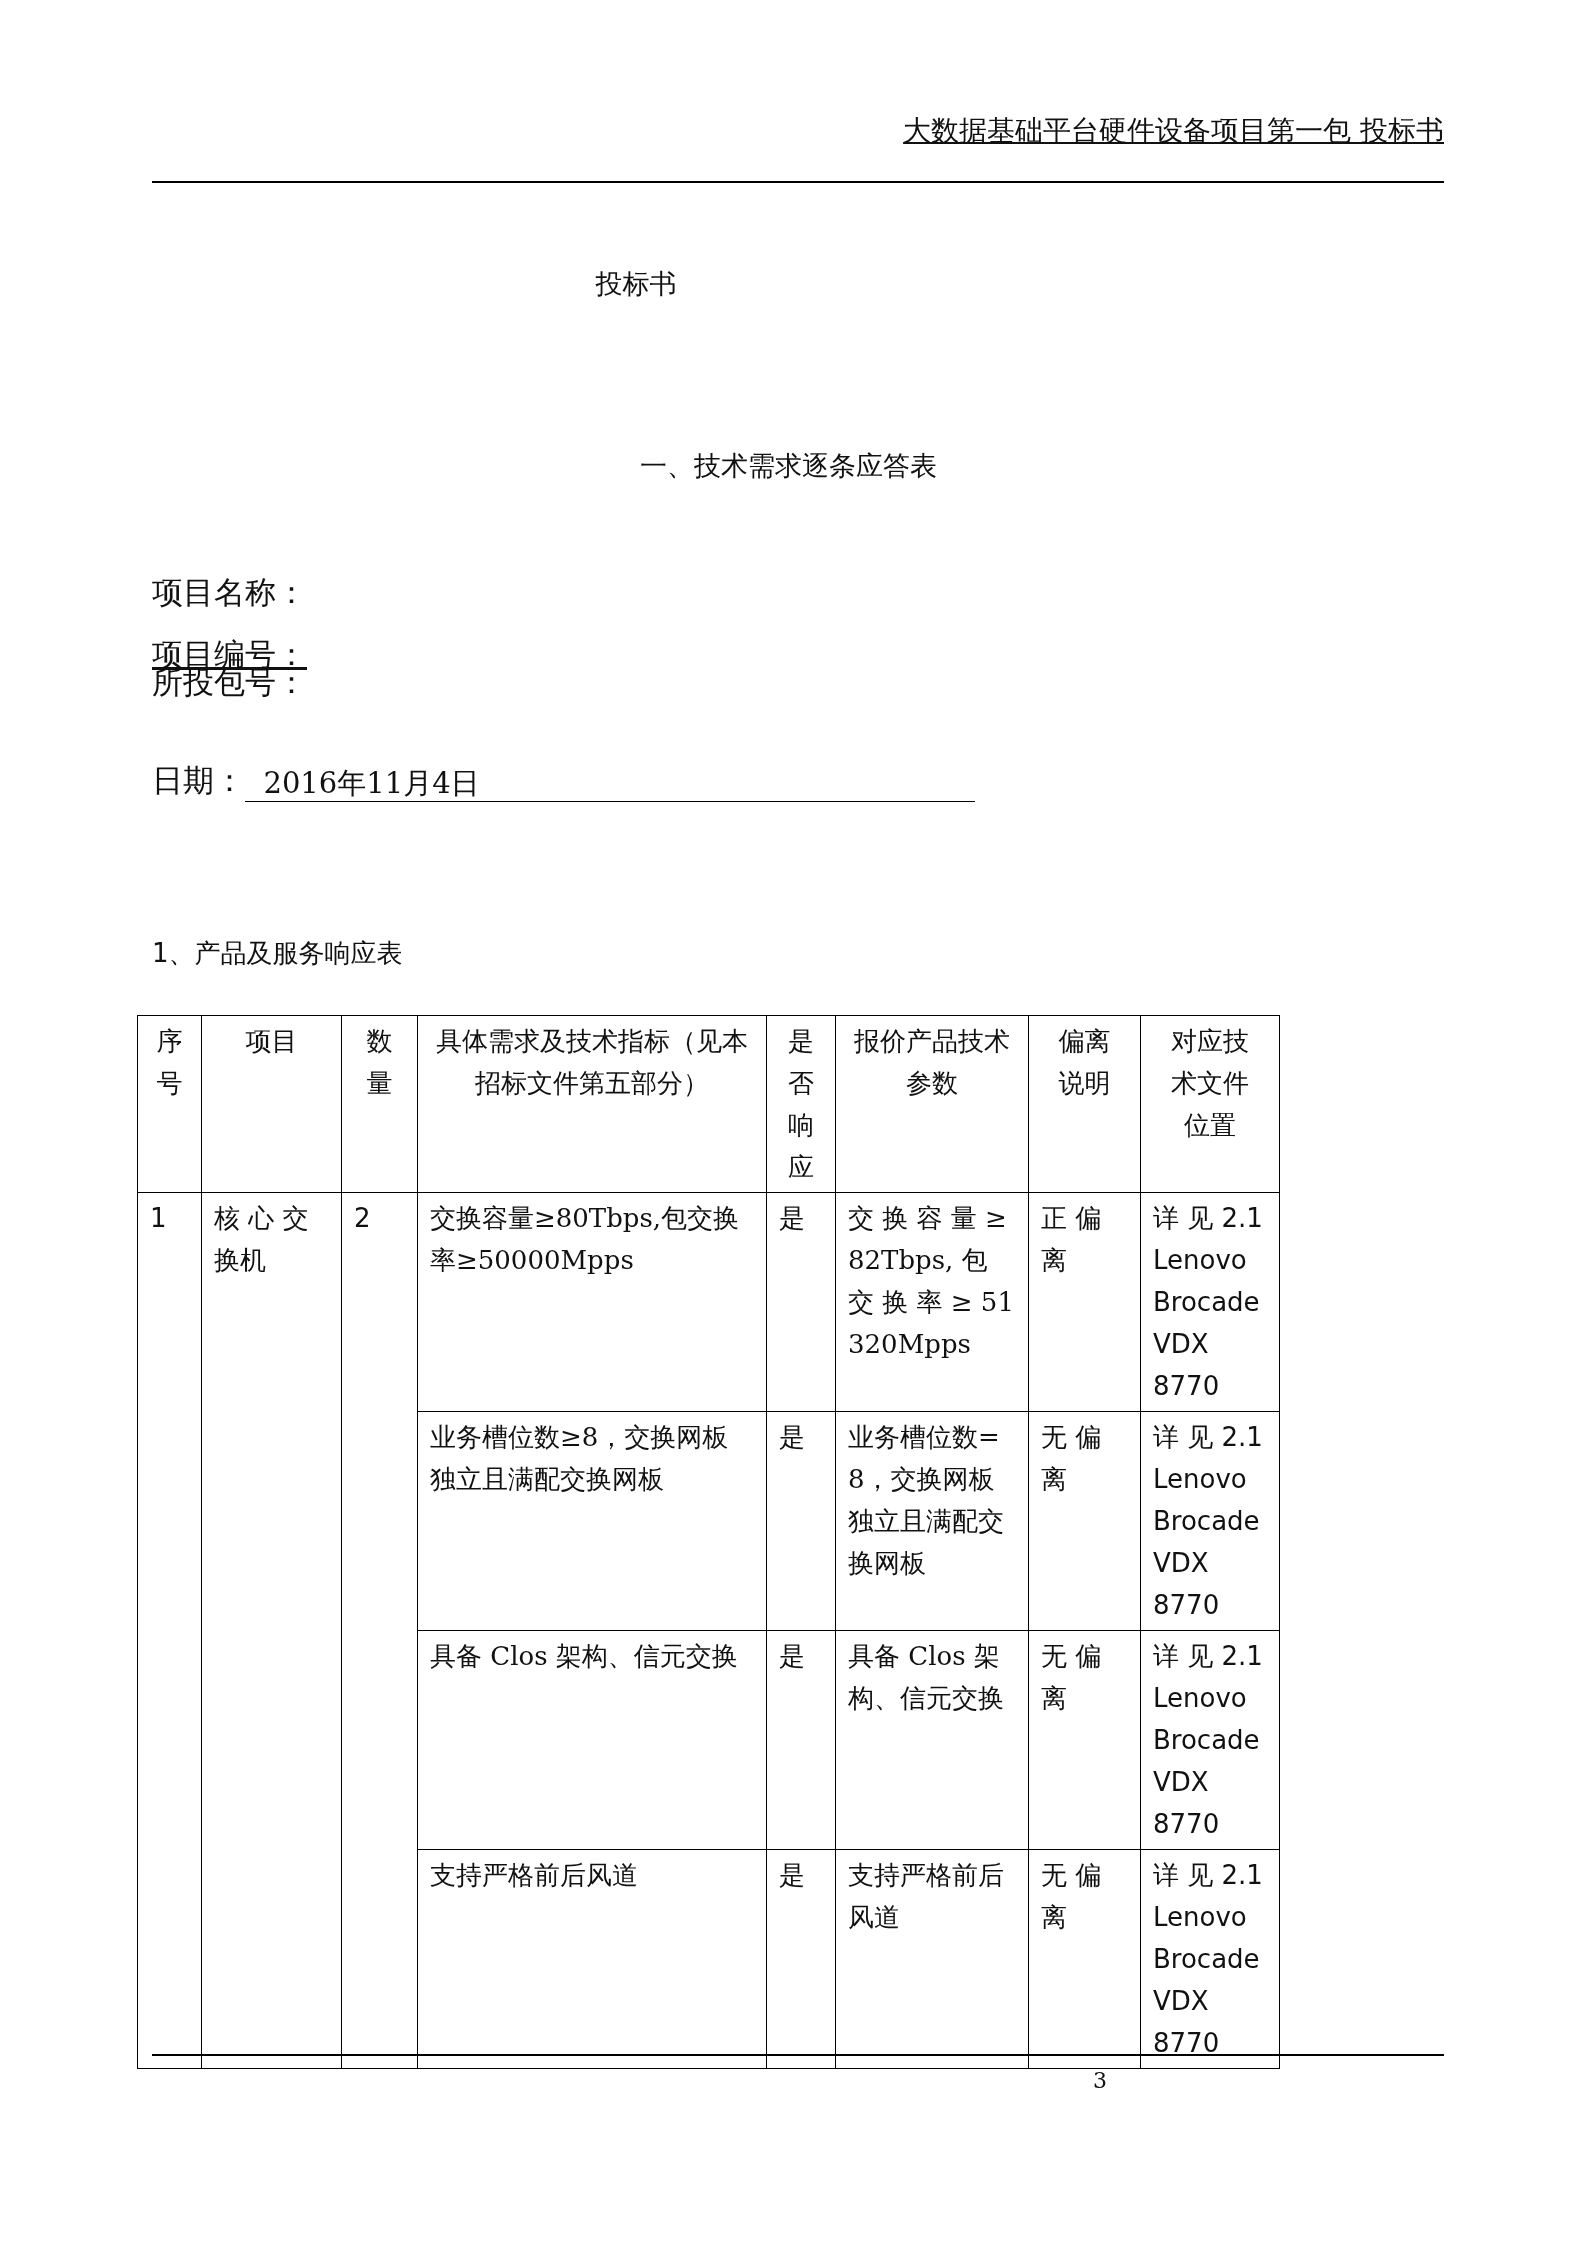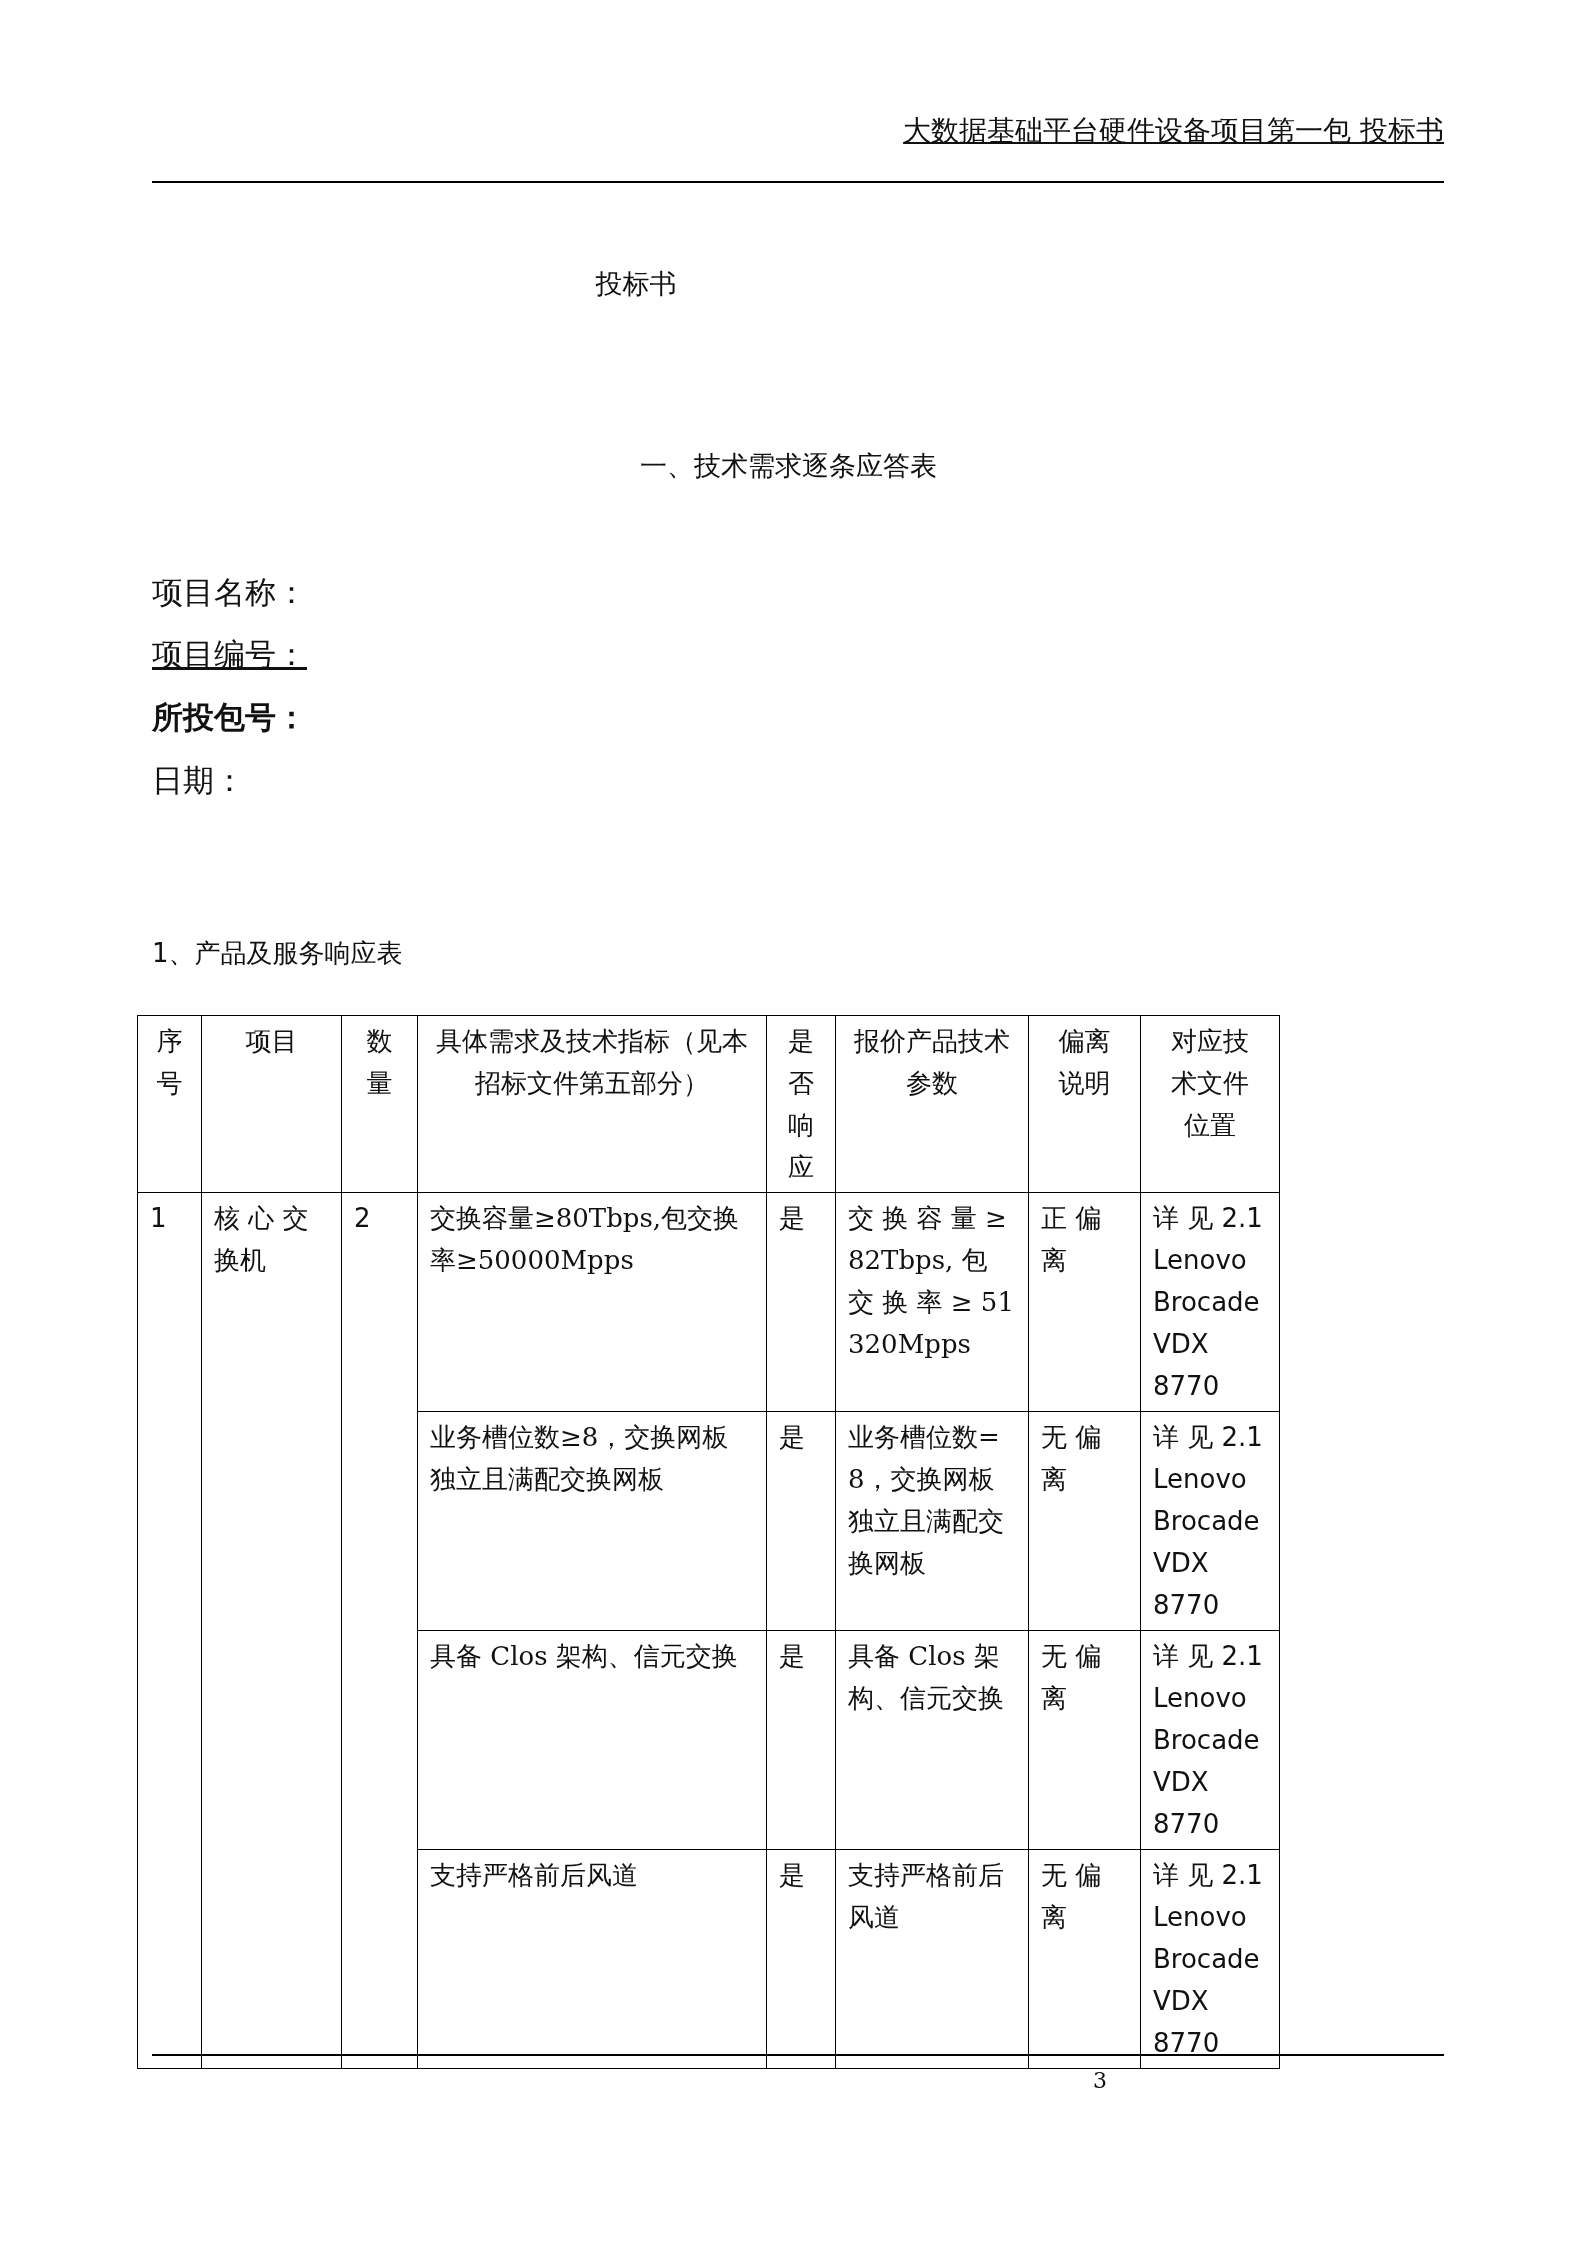--- a/index.html
+++ b/index.html
@@ -30,25 +30,26 @@
 
 <div class="abs doc-title">投标书</div>
 <div class="abs section-title">一、技术需求逐条应答表</div>
 
 <div class="abs field" style="top:572px;">
   <span class="lbl">项目名称：</span>
 </div>
 <div class="abs field" style="top:634px;text-decoration:underline;">
   <span class="lbl">项目编号：</span>
 </div>
-<div class="abs field" style="top:697px;font-weight:bold;">
+<div class="abs field" style="top:662px;">
   <span class="lbl">所投包号：</span>
 </div>
 <div class="abs field" style="top:760px;">
   <span class="lbl">日期：</span>
+  <span class="val" style="width:730px;">  2016年11月4日</span>
 </div>
 
 <div class="abs sub-title">1、产品及服务响应表</div>
 
 <table class="resp">
   <colgroup>
     <col style="width:64px">
       <col style="width:140px">
       <col style="width:76px">
       <col style="width:349px">

